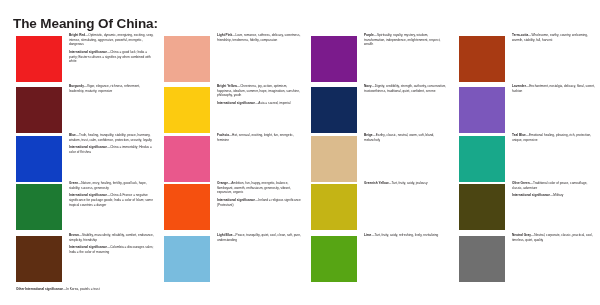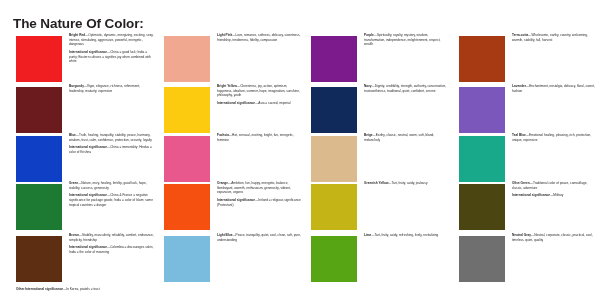--- a/index.html
+++ b/index.html
@@ -90,21 +90,21 @@
     font-size: 3.15px;
     line-height: 1.5;
     color: #231f20;
   }
 </style>
 </head>
 <body>
 
 <div id="infographic">
 
-  <h1 id="page-title">The Nature Of Color:</h1>
+  <h1 id="page-title">The Meaning Of China:</h1>
 
   <div id="grid" style="height: 252px;">
       <div class="color-row" style="position: absolute; top: 0px; left: 0px; height: 48px;">
         <div class="color-entry col-0">
           <div class="swatch" style="background: rgb(240, 30, 32);"></div>
           <div class="entry-text">
             <p><span class="term">Bright Red</span><span>—</span><span>Optimistic, dynamic, energizing, exciting, sexy, intense, stimulating, aggressive, powerful, energetic, dangerous</span></p>
             <p><span class="term">International significance</span><span>—</span><span>China = good luck; India = purity; Eastern cultures = signifies joy when combined with white</span></p>
           </div>
         </div>

